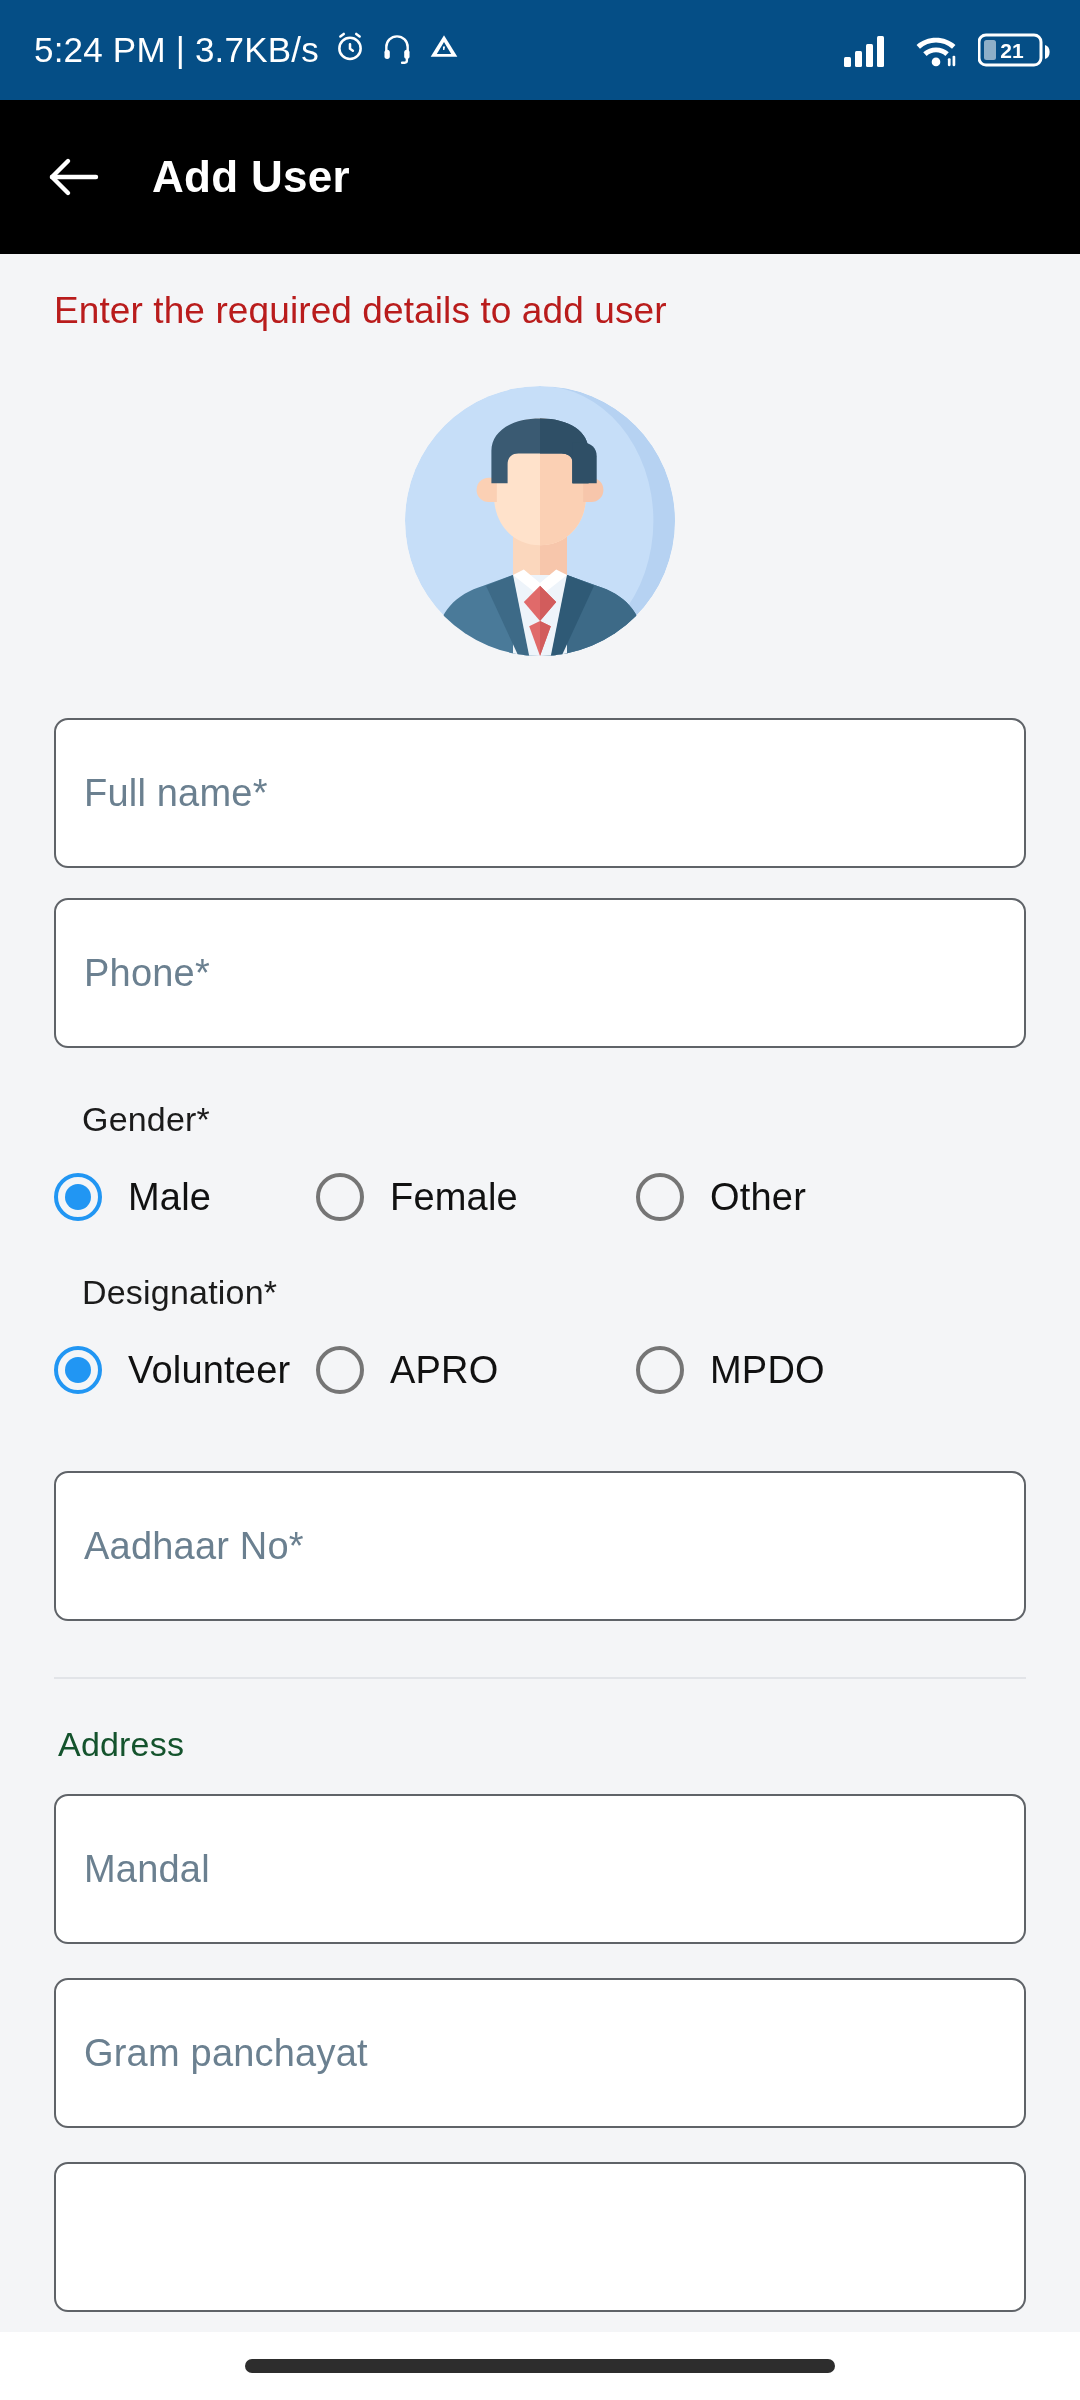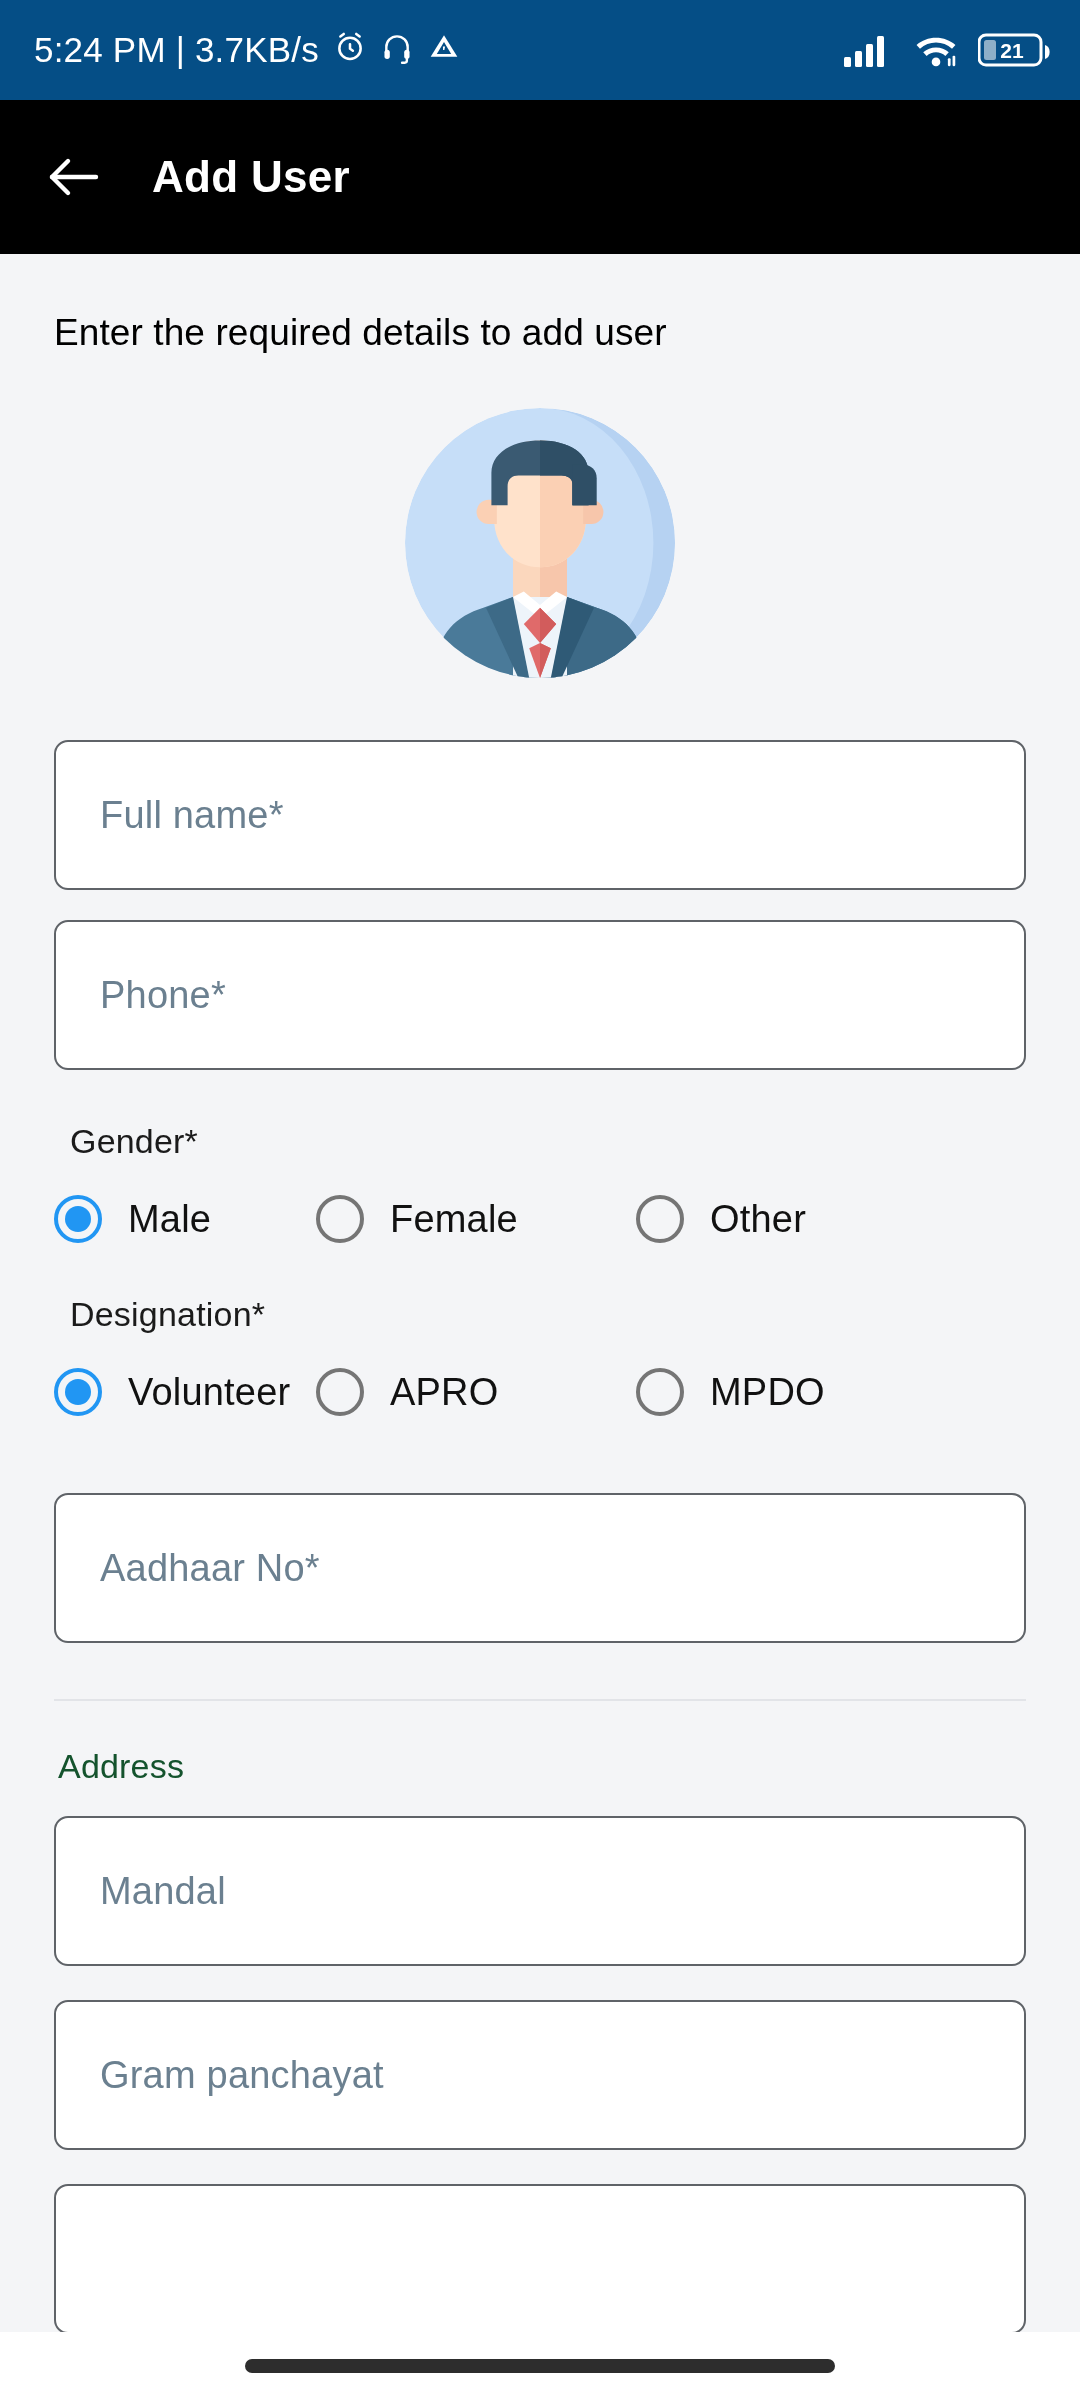--- a/index.html
+++ b/index.html
@@ -31,37 +31,37 @@
     display:flex; align-items:center; padding-left:46px; gap:50px;
   }
   .back-btn { width:56px; height:56px; display:flex; align-items:center; justify-content:center; }
   .app-title {
     color:#ffffff; font-size:44px; font-weight:bold; letter-spacing:0.3px;
   }
 
   
   .content { padding:0 54px; }
   .subtitle {
-    color:#000000; font-size:37px; margin-top:58px; margin-left:0px;
+    color:#b91c1c; font-size:37px; margin-top:36px; margin-left:0px;
     letter-spacing:0.1px;
   }
 
   .avatar-wrap { display:flex; justify-content:center; margin-top:54px; }
   .avatar { width:270px; height:270px; border-radius:50%; overflow:hidden; }
 
   .field {
     margin-top:30px; height:150px; background:#ffffff;
     border:2px solid #5f6368; border-radius:14px;
-    display:flex; align-items:center; padding:0 44px;
+    display:flex; align-items:center; padding:0 28px;
   }
   .field-ph { color:#6b8090; font-size:38px; letter-spacing:0.2px; }
   .field.first { margin-top:62px; }
 
   .group-label {
-    color:#1b1b1b; font-size:34px; margin-top:52px; margin-left:16px;
+    color:#1b1b1b; font-size:34px; margin-top:52px; margin-left:28px;
     letter-spacing:0.2px;
   }
 
   .radio-row { display:flex; align-items:center; margin-top:34px; }
   .radio-item { display:flex; align-items:center; }
   .radio {
     width:48px; height:48px; border-radius:50%;
     border:4px solid #757575; background:transparent;
     display:flex; align-items:center; justify-content:center;
     flex:0 0 auto;

